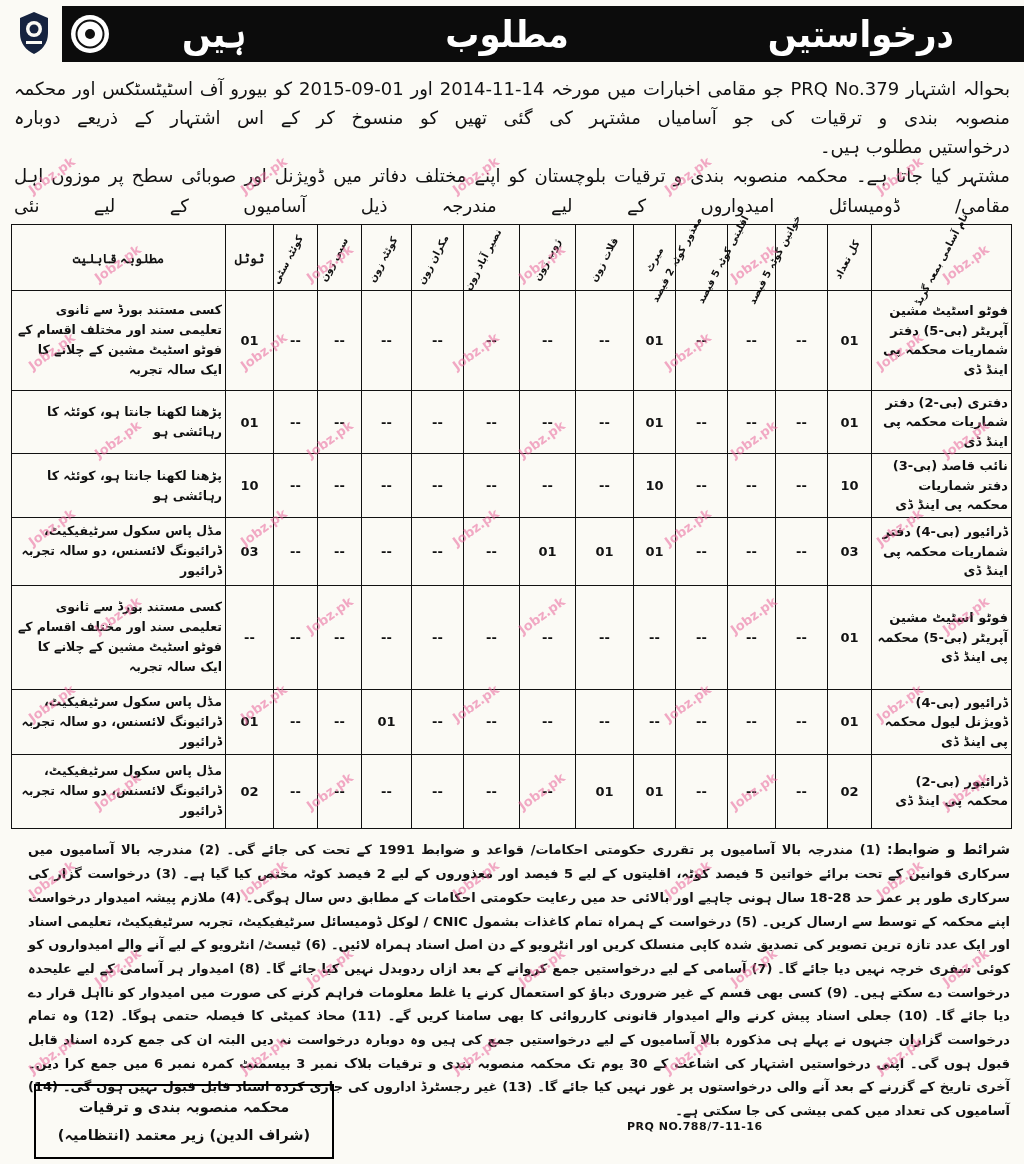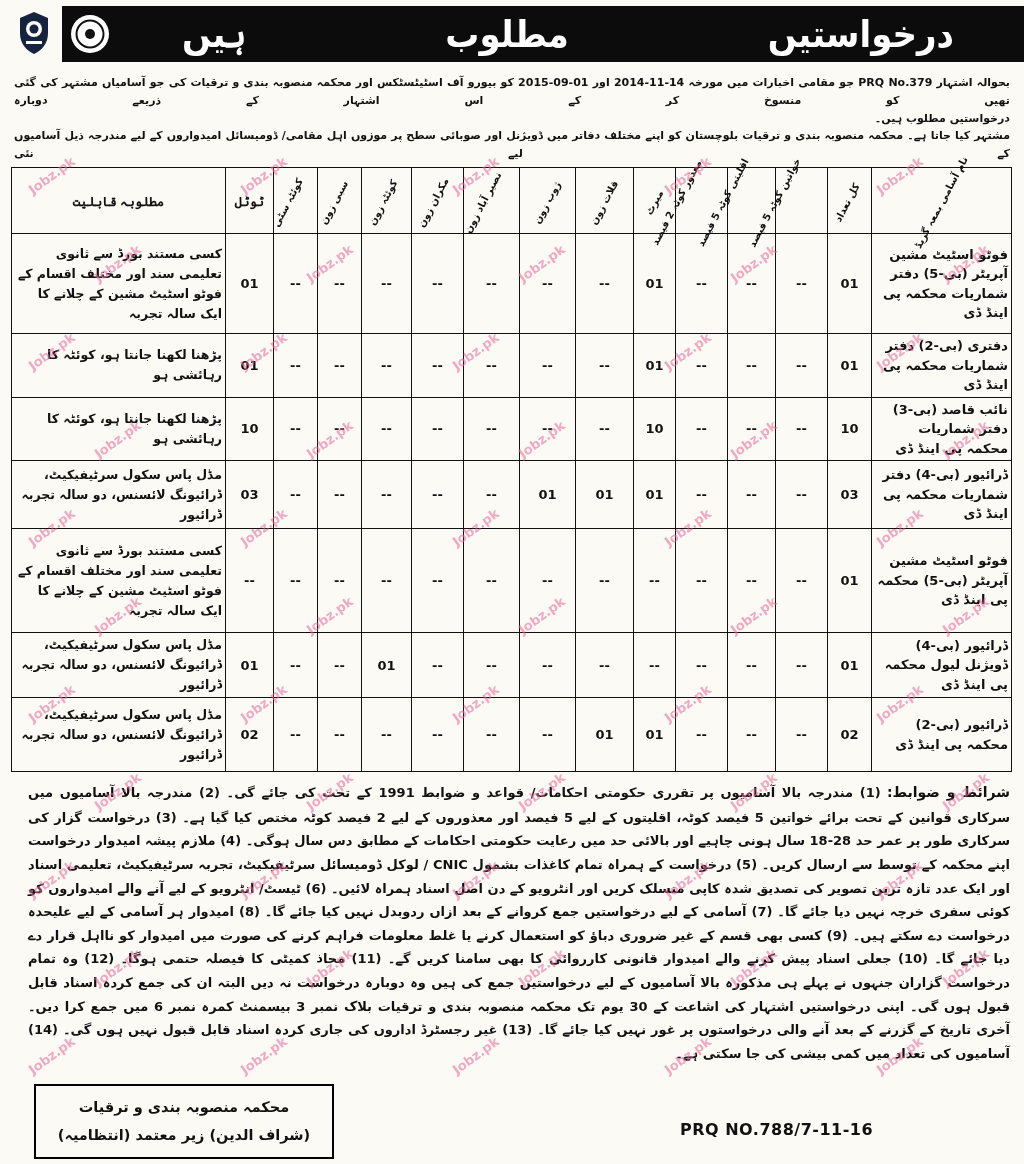--- a/index.html
+++ b/index.html
@@ -27,21 +27,21 @@
     padding:0 70px 0 120px;
     color:#fff; font-weight:bold; font-size:34px;
     transform:scaleY(1.08);
     white-space:nowrap;
   }
   .seal { position:absolute; left:8px; top:8px; }
 
   
   .intro { margin:6px 14px 4px 14px; direction:rtl; }
   .intro-line {
-    font-size:11px; font-weight:bold; line-height:1.62;
+    font-size:18px; font-weight:normal; line-height:1.62;
     text-align:justify; text-align-last:justify;
   }
   .intro-line.last { text-align:right; text-align-last:right; }
 
   
   table.jobs {
     width:1000px; margin:2px 12px 0 12px;
     border-collapse:collapse; table-layout:fixed; direction:rtl;
   }
   table.jobs th, table.jobs td {
@@ -72,22 +72,22 @@
   .terms-body { font-weight:bold; }
 
   
   .sig {
     position:absolute; right:auto; left:34px; top:1084px; width:300px;
     border:2px solid #000; padding:8px 6px;
     text-align:center; font-weight:bold; font-size:14.5px; line-height:1.9;
     background:transparent; direction:rtl;
   }
   .prq {
-    position:absolute; left:680px; top:1120px;
-    direction:ltr; font-weight:bold; font-size:16px; letter-spacing:.5px;
+    position:absolute; left:627px; top:1120px;
+    direction:ltr; font-weight:bold; font-size:11px; letter-spacing:.5px;
   }
 
   
   .wm-layer { position:absolute; inset:0; pointer-events:none; z-index:6; }
   .wm {
     position:absolute; transform:rotate(-36deg);
     font-size:13px; font-weight:bold; opacity:.55; white-space:nowrap;
   }
 </style>
 </head>

